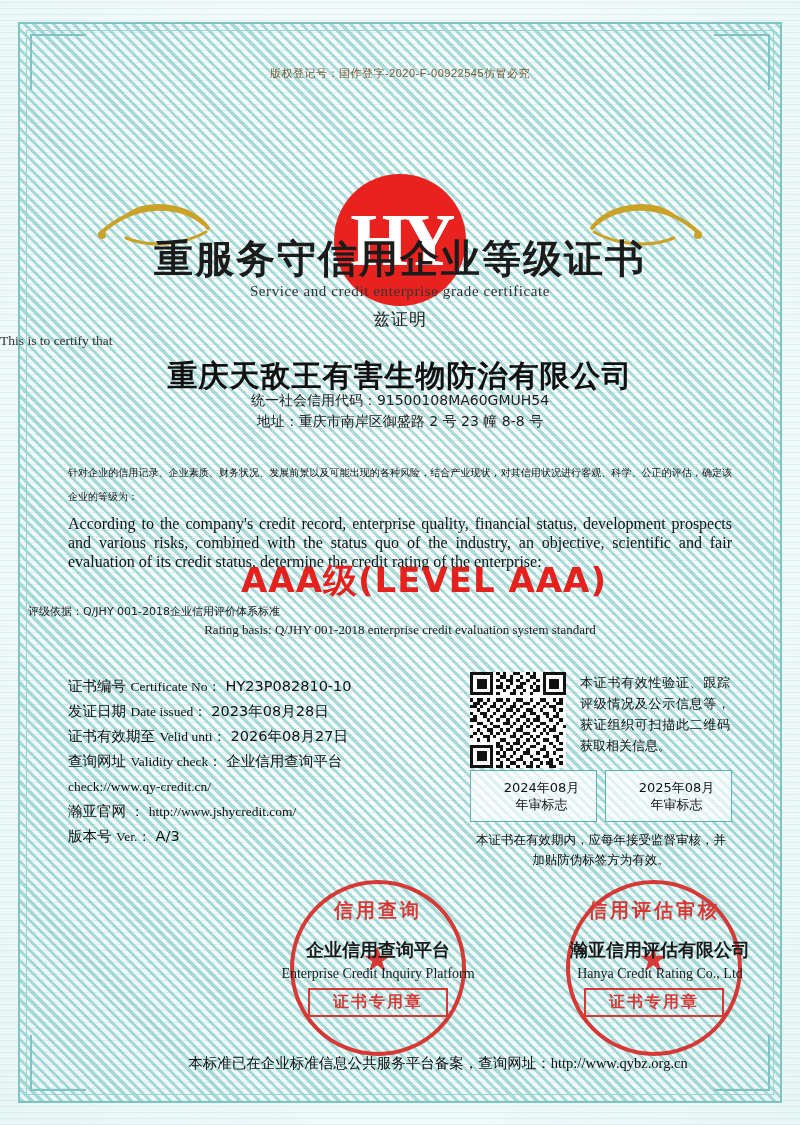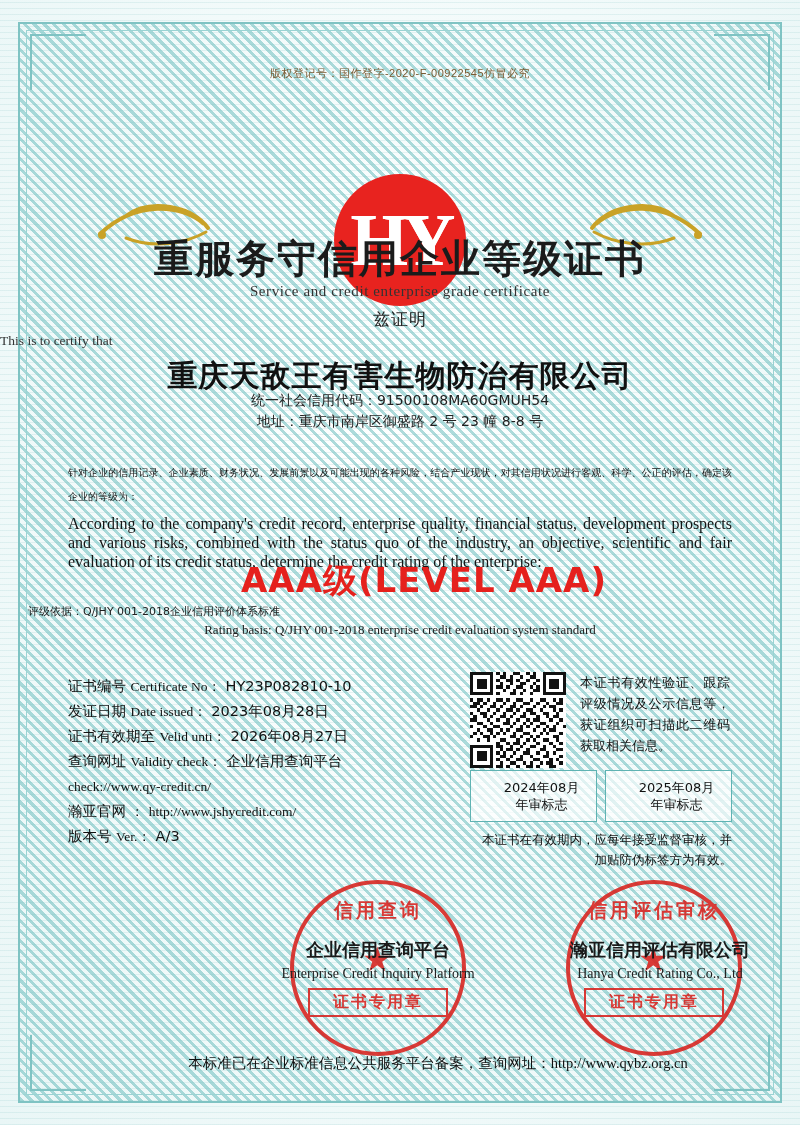--- a/index.html
+++ b/index.html
@@ -161,21 +161,21 @@
   .seal-box{
     flex:1;border:1px solid #5fb3b3;display:flex;flex-direction:column;
     align-items:center;justify-content:center;
     font-size:13px;color:#111;line-height:17px;
     font-family:"DejaVu Sans", sans-serif;
     background:rgba(255,255,255,.65);
     padding-left:16px;
   }
   .bottom-note{
     position:absolute;left:470px;top:830px;width:262px;
-    font-size:12.5px;line-height:20px;color:#111;text-align:right;
+    font-size:12.5px;line-height:20px;color:#111;text-align:center;
     font-family:"DejaVu Sans", sans-serif;
   }
 
   .stamp{
     position:absolute;width:168px;height:168px;border-radius:50%;
     border:4px solid #d8211d;color:#d8211d;
     opacity:.88;
   }
   .stamp.left{left:290px;top:880px;}
   .stamp.right{left:566px;top:880px;}

